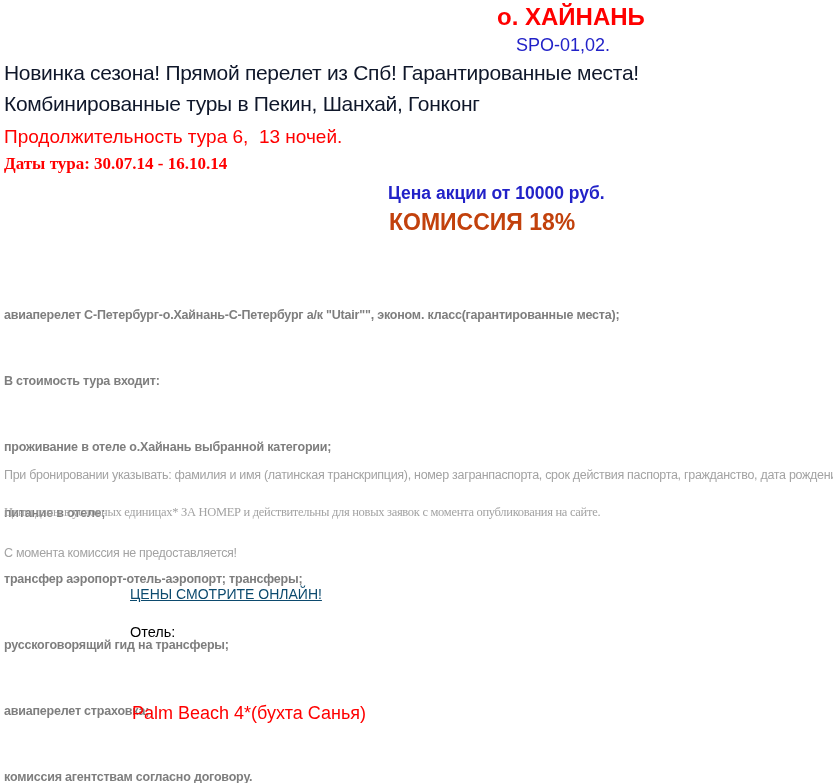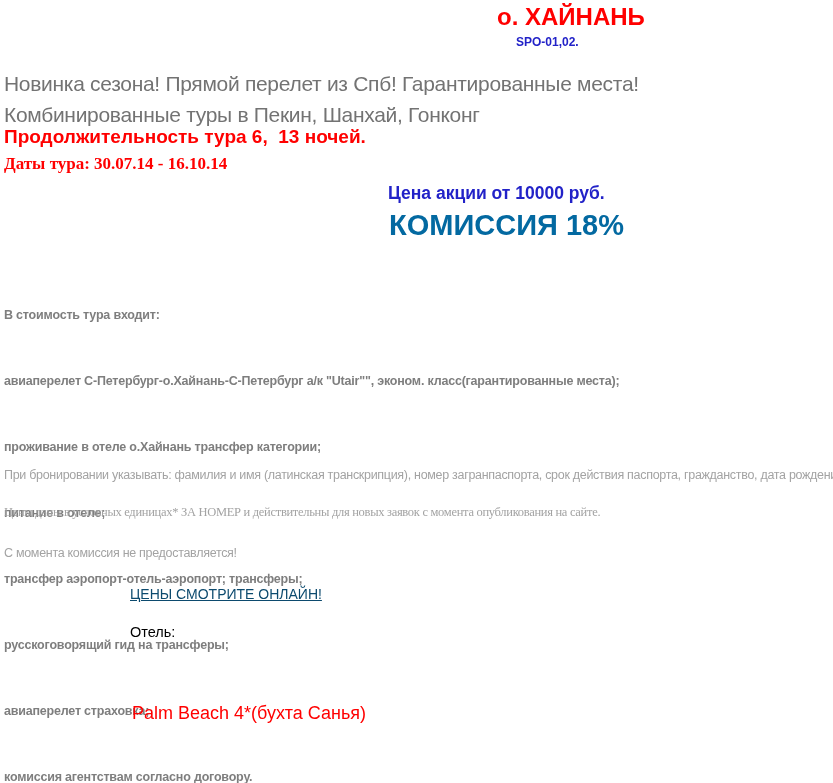--- a/index.html
+++ b/index.html
@@ -19,52 +19,50 @@
     position: absolute;
     white-space: pre;
   }
   .doc-title {
     left: 497px; top: 3px;
     font-size: 24px; font-weight: bold;
     color: #ff0000;
   }
   .spo-code {
     left: 516px; top: 35px;
-    font-size: 12px; font-weight: bold;
+    font-size: 18px; font-weight: normal;
     color: #2222c8;
   }
   .promo-1 { left: 4px; top: 61px; }
   .promo-2 { left: 4px; top: 92px; }
   .promo-purple {
     font-size: 21px;
-    color: #737373;
+    color: #0f172a;
     letter-spacing: -0.3px;
-    margin-top: 11px;
   }
   .duration {
     left: 4px; top: 126px;
     font-size: 19px;
     color: #ff0000;
-    font-weight: bold;
   }
   .dates {
     left: 4px; top: 154px;
     font-size: 17px; font-weight: bold;
     color: #ff0000;
     font-family: Liberation Serif, serif;
   }
   .price {
     left: 388px; top: 183px;
     font-size: 17.5px; font-weight: bold;
     color: #2222c8;
   }
   .commission {
     left: 389px; top: 209px;
-    font-size: 29px; font-weight: bold;
-    color: #0369a1;
+    font-size: 23px; font-weight: bold;
+    color: #c2410c;
   }
   .included {
     left: 4px; top: 260px;
     font-size: 12.5px; font-weight: bold;
     color: #7e7e7e;
     letter-spacing: -0.2px;
     line-height: 22px;
   }
   .note {
     font-size: 12.5px;
@@ -104,23 +102,23 @@
   <div class="abs promo-purple promo-1">Новинка сезона! Прямой перелет из Спб! Гарантированные места!</div>
   <div class="abs promo-purple promo-2">Комбинированные туры в Пекин, Шанхай, Гонконг</div>
 
   <div class="abs duration">Продолжительность тура 6,  13 ночей.</div>
   <div class="abs dates">Даты тура: 30.07.14 - 16.10.14</div>
 
   <div class="abs price">Цена акции от 10000 руб.</div>
   <div class="abs commission">КОМИССИЯ 18%</div>
 
   <div class="abs included">
+    <div>авиаперелет С-Петербург-о.Хайнань-С-Петербург а/к "Utair"", эконом. класс(гарантированные места);</div>
     <div>В стоимость тура входит:</div>
-    <div>авиаперелет С-Петербург-о.Хайнань-С-Петербург а/к "Utair"", эконом. класс(гарантированные места);</div>
-    <div>проживание в отеле о.Хайнань трансфер категории;</div>
+    <div>проживание в отеле о.Хайнань выбранной категории;</div>
     <div>питание в отеле;</div>
     <div>трансфер аэропорт-отель-аэропорт; трансферы;</div>
     <div>русскоговорящий гид на трансферы;</div>
     <div>авиаперелет страховка;</div>
     <div>комиссия агентствам согласно договору.</div>
     
   </div>
 
   <div class="abs note note-booking">При бронировании указывать: фамилия и имя (латинская транскрипция), номер загранпаспорта, срок действия паспорта, гражданство, дата рождения.</div>
   <div class="abs note note-prices">Цены даны в условных единицах* ЗА НОМЕР и действительны для новых заявок с момента опубликования на сайте.</div>

